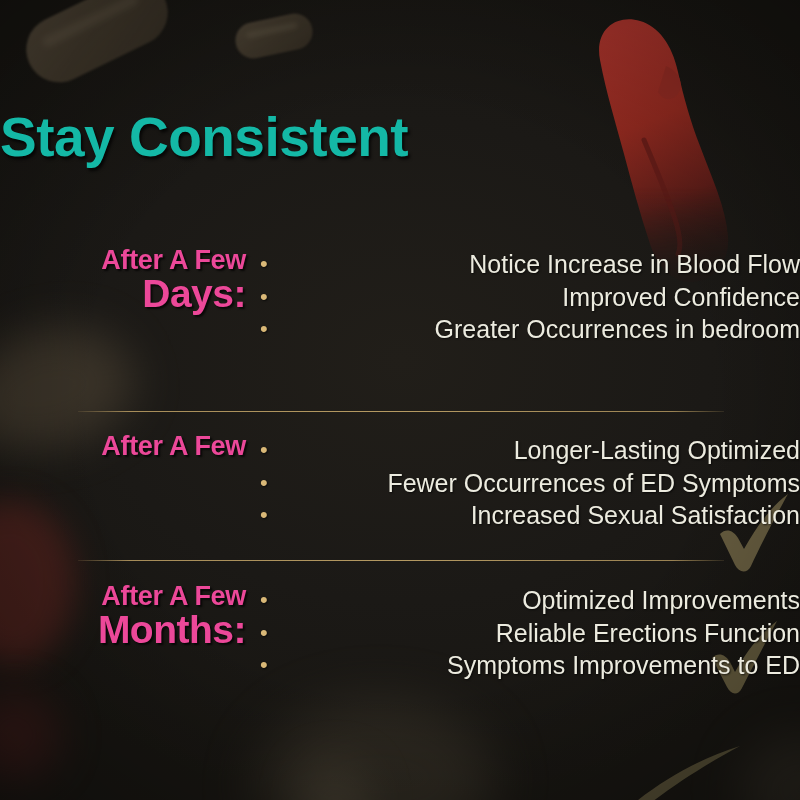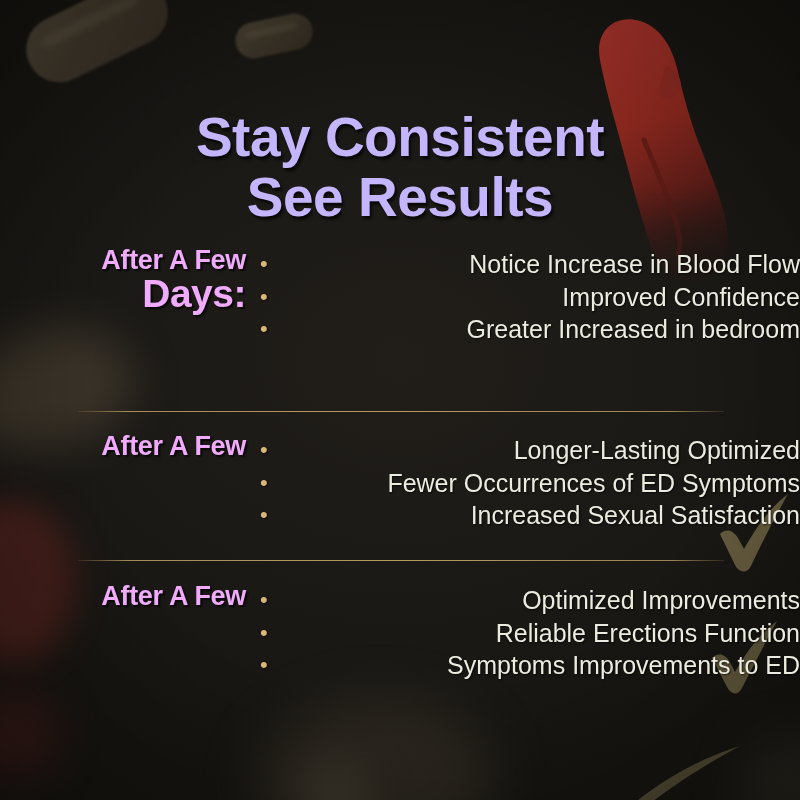--- a/index.html
+++ b/index.html
@@ -134,22 +134,21 @@
 
   
   .content {
     position: absolute; inset: 0;
     z-index: 5;
   }
 
   .title {
     position: absolute;
     left: 0; right: 0; top: 70px;
-    text-align: center;
-    color: #c4b5fd;
+    color: #14b8a6;
     font-size: 55px;
     font-weight: bold;
     line-height: 1.10;
     letter-spacing: -0.5px;
     text-shadow: 2px 3px 3px rgba(0,0,0,0.72);
   }
   .title-l2 { display: block; }
 
   .section {
     position: absolute;
@@ -160,21 +159,21 @@
   .sec-days   { top: 246px; }
   .sec-weeks  { top: 432px; }
   .sec-months { top: 582px; }
 
   .sec-label {
     width: 260px;
     flex: 0 0 260px;
     text-align: right;
     padding-right: 14px;
     box-sizing: border-box;
-    color: #f0abfc;
+    color: #ec4899;
     text-shadow: 2px 2px 2px rgba(0,0,0,0.70);
   }
   .sec-label .lead {
     display: block;
     font-size: 27px;
     font-weight: bold;
     line-height: 1.04;
     letter-spacing: -0.3px;
   }
   .sec-label .unit {
@@ -290,40 +289,39 @@
     <path d="M4 68 C 10 58, 18 56, 24 62 L 30 68 C 62 40, 104 16, 144 4
              C 106 24, 64 52, 36 76 C 28 82, 12 78, 4 68 Z" fill="#5d5539" opacity="0.82"></path>
   </svg>
 
   <div class="bg-vignette"></div>
 
   <div class="content">
 
     <h1 class="title">
       <span>Stay Consistent</span>
-      <span class="title-l2">See Results</span>
     </h1>
 
     <div class="section sec-days">
       <div class="sec-label">
         <span class="lead">After A Few</span>
         <span class="unit">Days:</span>
       </div>
       <div class="sec-bullets">
         <div class="bullet-row">
           <span class="bullet-dot">•</span>
           <span class="bullet-text">Notice Increase in Blood Flow</span>
         </div>
         <div class="bullet-row">
           <span class="bullet-dot">•</span>
           <span class="bullet-text">Improved Confidence</span>
         </div>
         <div class="bullet-row">
           <span class="bullet-dot">•</span>
-          <span class="bullet-text">Greater Increased in bedroom</span>
+          <span class="bullet-text">Greater Occurrences in bedroom</span>
         </div>
       </div>
     </div>
 
     <div class="divider divider-1"></div>
 
     <div class="section sec-weeks">
       <div class="sec-label">
         <span class="lead">After A Few</span>
       </div>
@@ -341,20 +339,21 @@
           <span class="bullet-text">Increased Sexual Satisfaction</span>
         </div>
       </div>
     </div>
 
     <div class="divider divider-2"></div>
 
     <div class="section sec-months">
       <div class="sec-label">
         <span class="lead">After A Few</span>
+        <span class="unit">Months:</span>
       </div>
       <div class="sec-bullets">
         <div class="bullet-row">
           <span class="bullet-dot">•</span>
           <span class="bullet-text">Optimized Improvements</span>
         </div>
         <div class="bullet-row">
           <span class="bullet-dot">•</span>
           <span class="bullet-text">Reliable Erections Function</span>
         </div>

